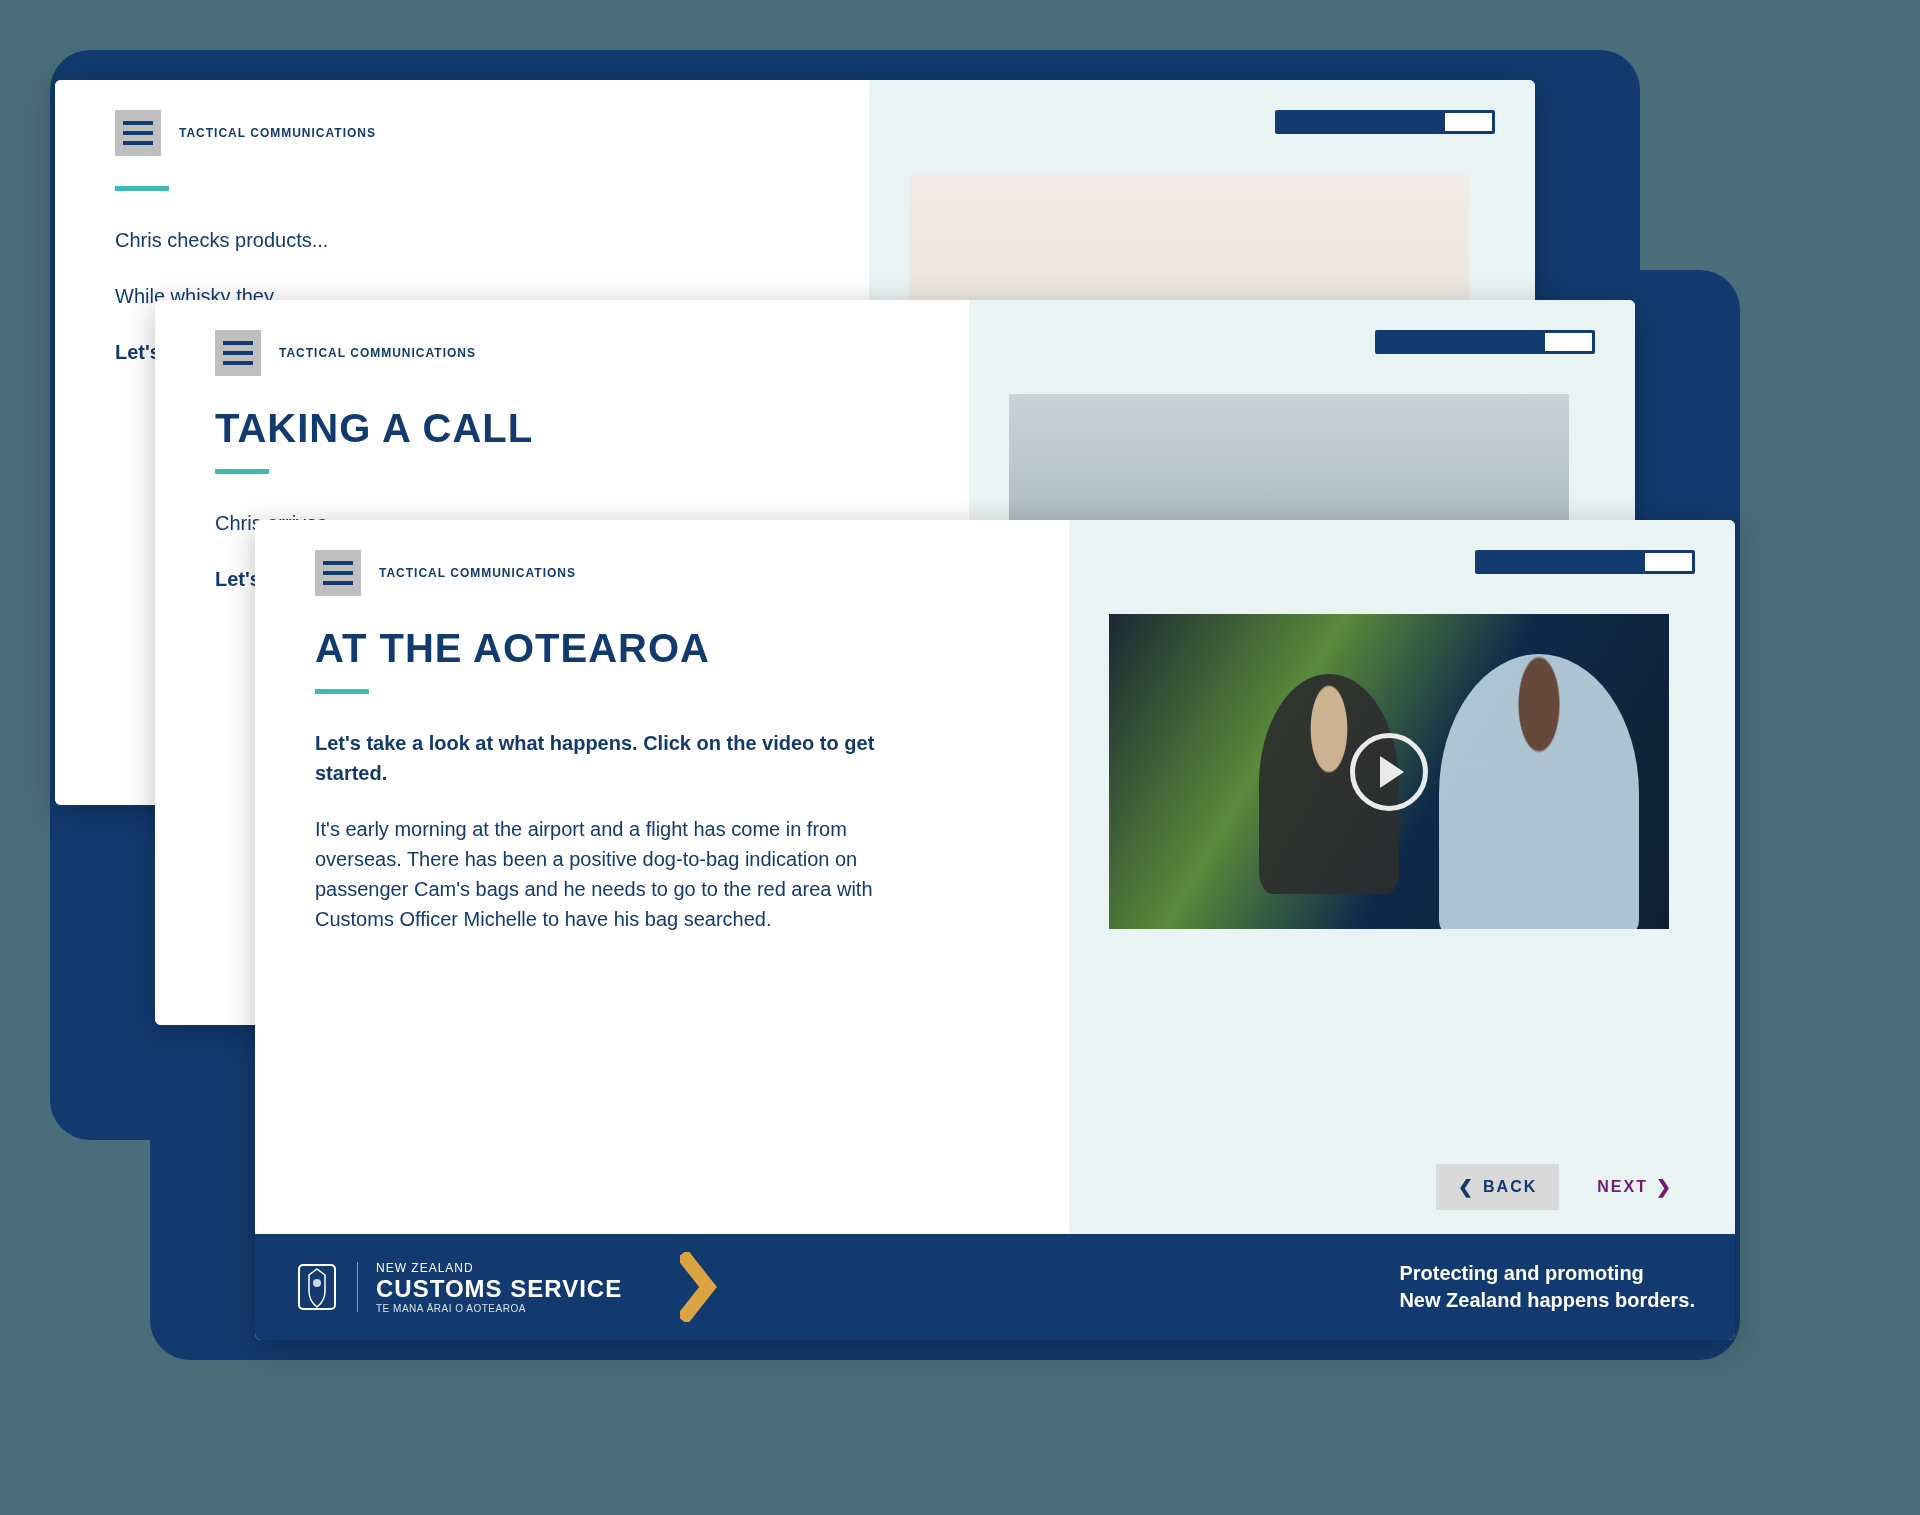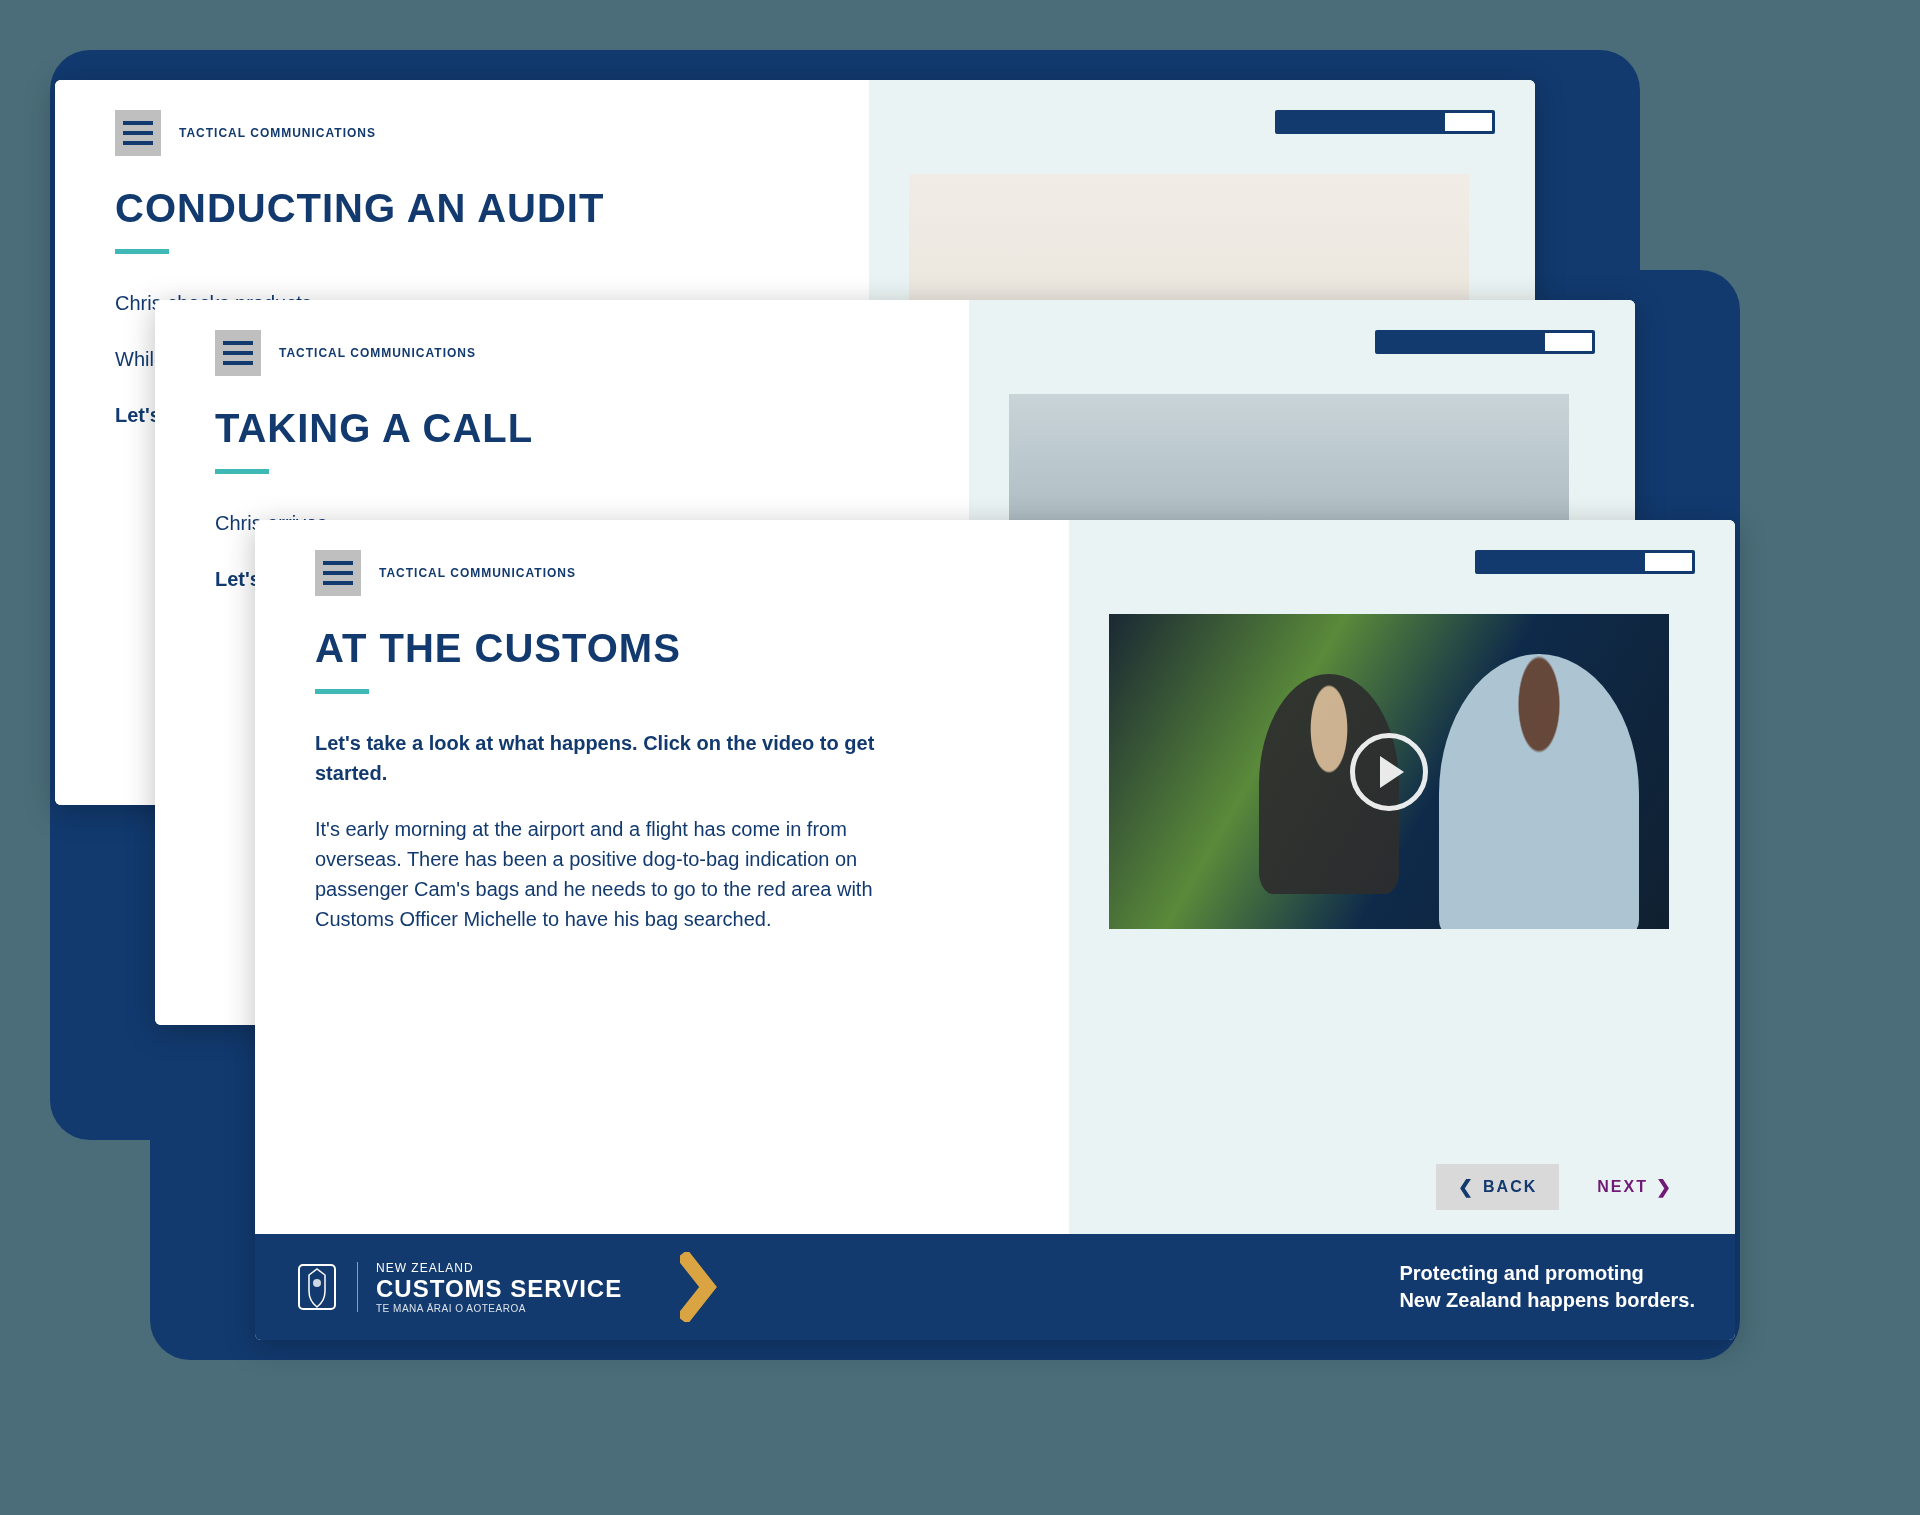--- a/index.html
+++ b/index.html
@@ -253,21 +253,20 @@
   <div class="card-body">
     <div class="left-pane">
       <div class="topbar">
         <div class="hamburger">
             <span></span>
             <span></span>
             <span></span>
           </div>
         <div class="module-label">TACTICAL COMMUNICATIONS</div>
       </div>
-      <div class="page-title">CONDUCTING AN AUDIT</div>
       <div class="accent"></div>
       <p class="body-text">Chris checks products...</p>
       <p class="body-text">While whisky they...</p>
       <p class="body-text bold">Let's get ...</p>
     </div>
     <div class="right-pane">
       <div class="right-top">
         <div class="progress">
             <div class="fill" style="width:78%"></div>
           </div>
@@ -308,21 +307,21 @@
   <div class="card-body">
     <div class="left-pane">
       <div class="topbar">
         <div class="hamburger">
             <span></span>
             <span></span>
             <span></span>
           </div>
         <div class="module-label">TACTICAL COMMUNICATIONS</div>
       </div>
-      <div class="page-title">AT THE CUSTOMS</div>
+      <div class="page-title">AT THE AOTEAROA</div>
       <div class="accent"></div>
       <p class="body-text bold">Let's take a look at what happens. Click on the video to get started.</p>
       <p class="body-text">It's early morning at the airport and a flight has come in from overseas. There has been a positive dog-to-bag indication on passenger Cam's bags and he needs to go to the red area with Customs Officer Michelle to have his bag searched.</p>
     </div>
     <div class="right-pane">
       <div class="right-top">
         <div class="progress">
             <div class="fill" style="width:78%"></div>
           </div>
       </div>

